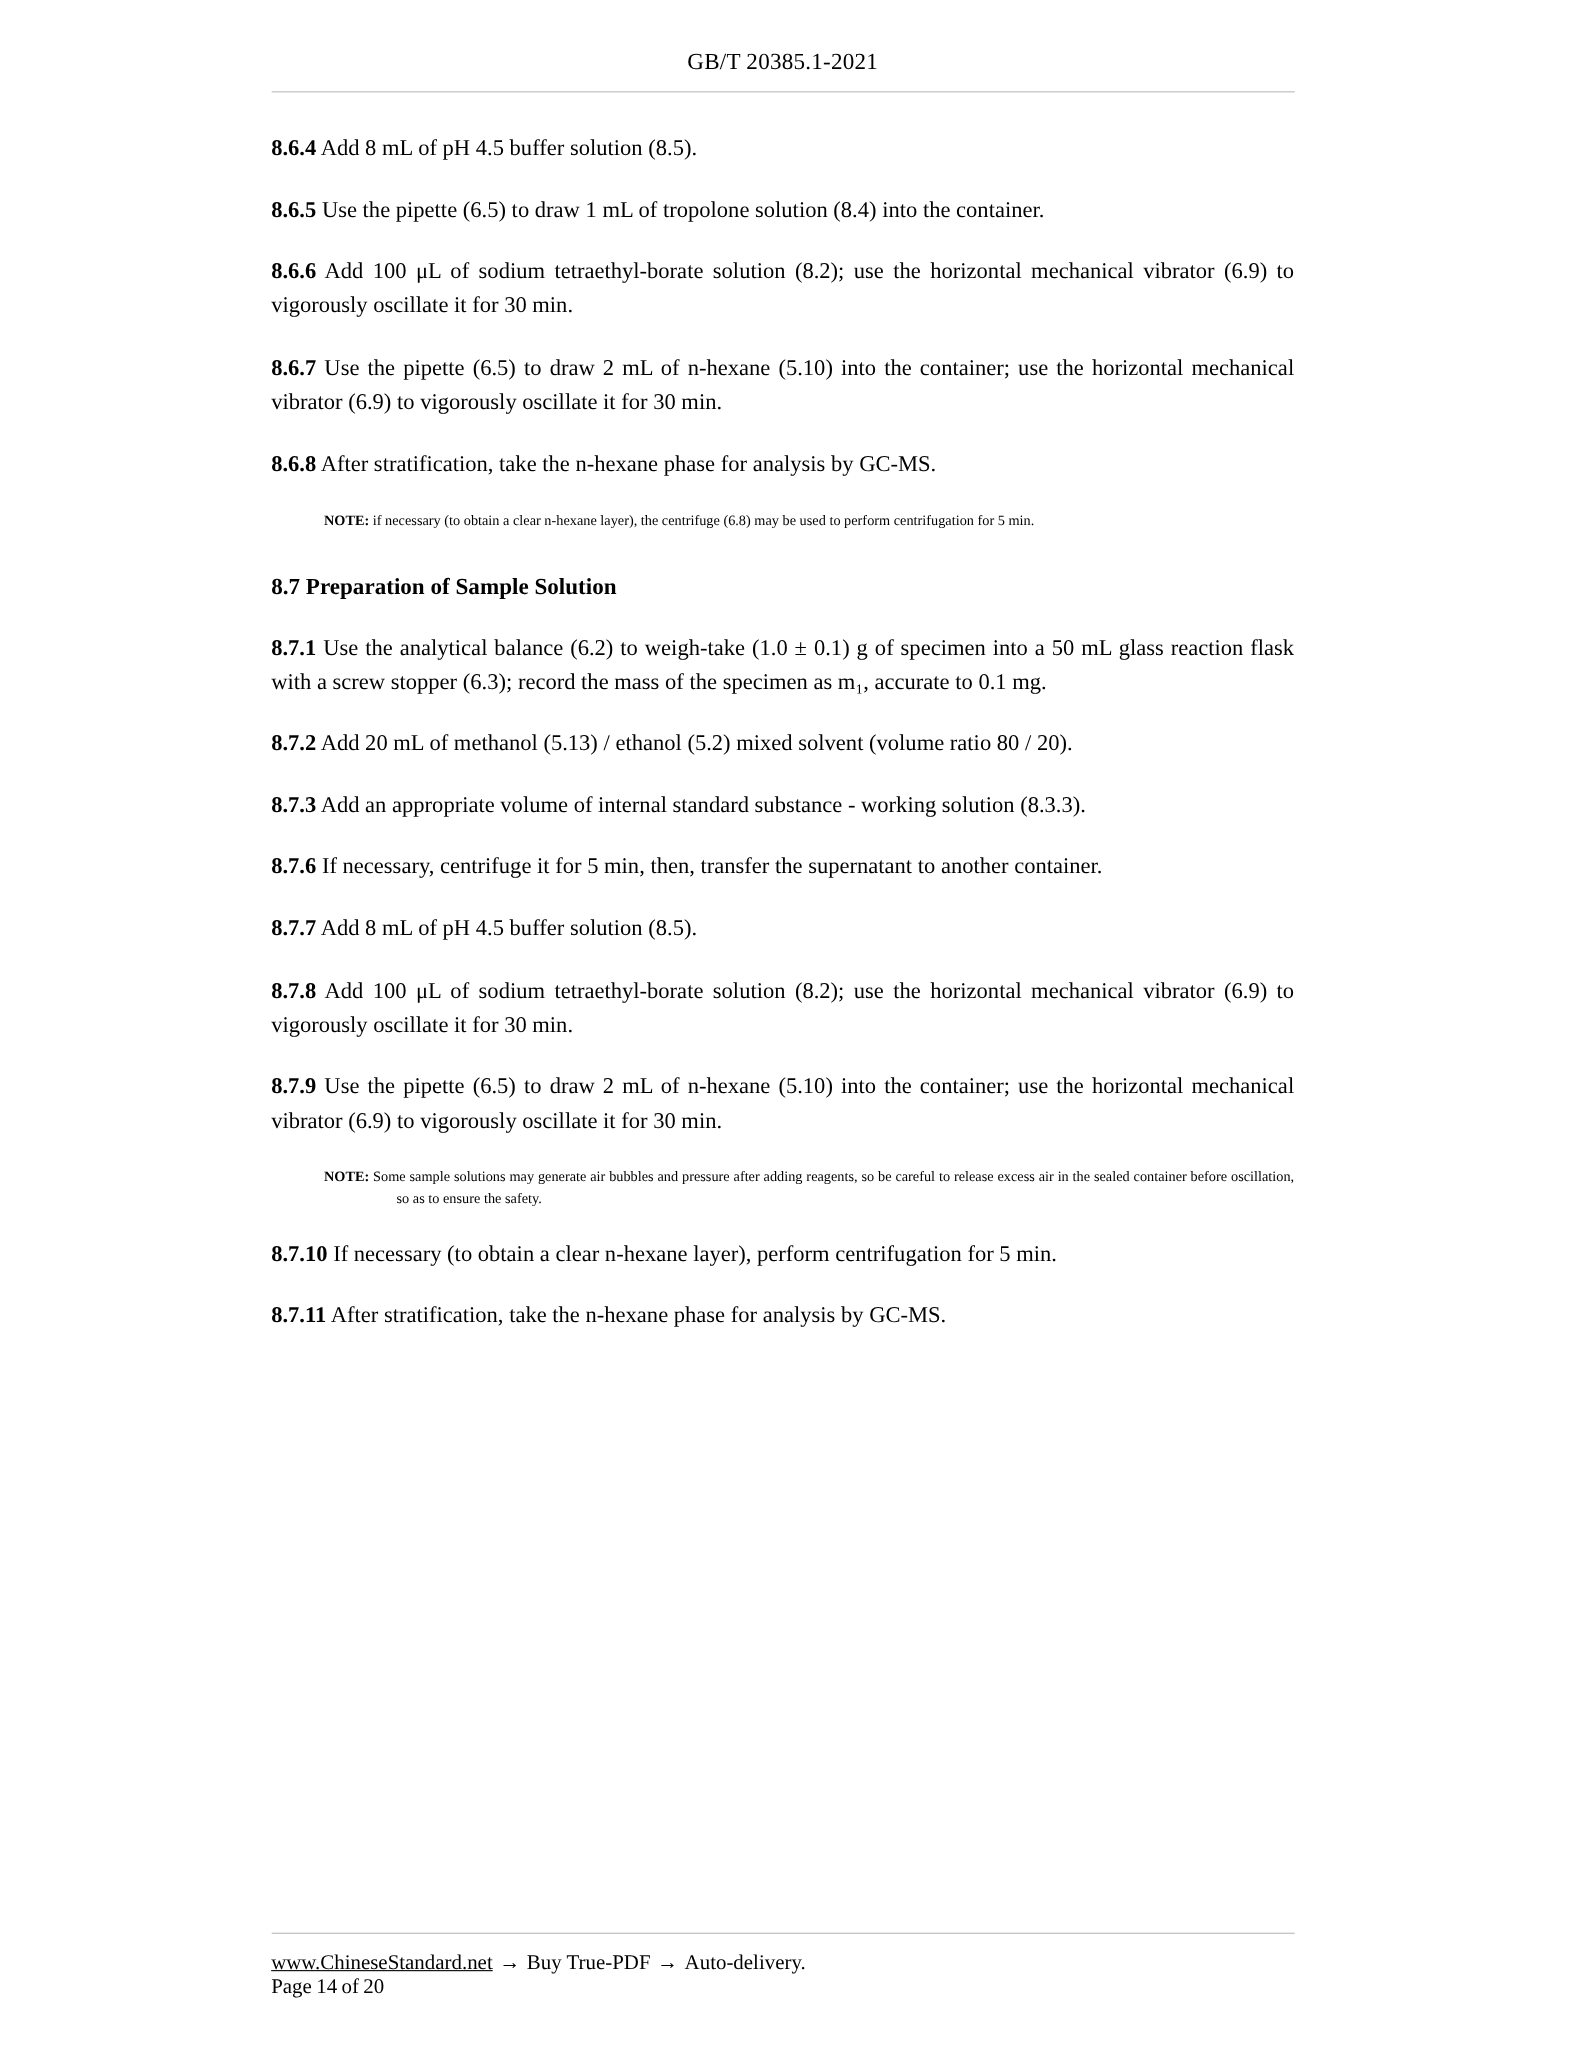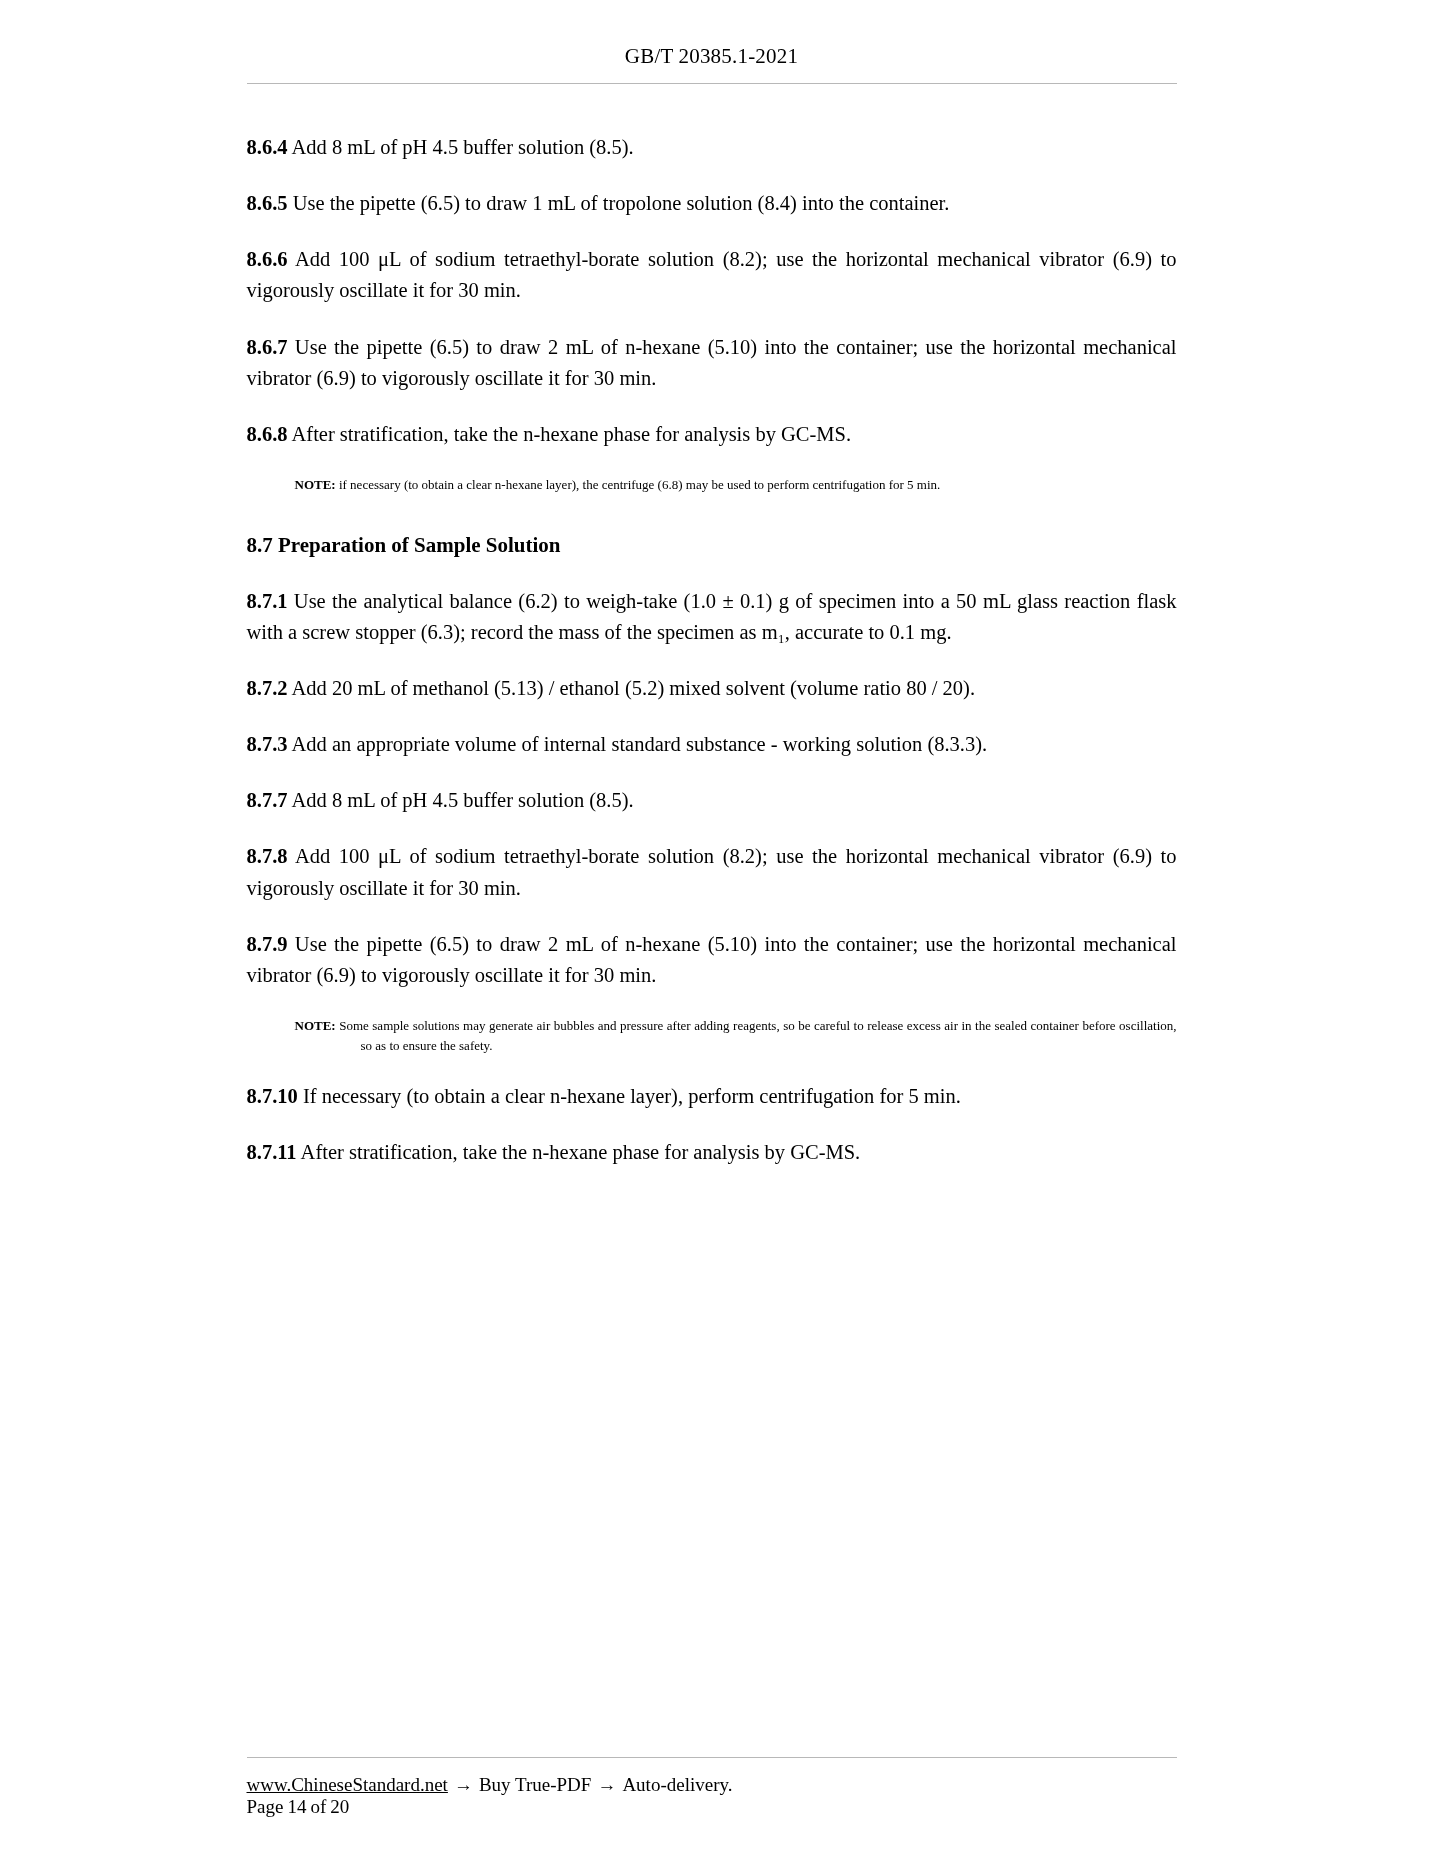--- a/index.html
+++ b/index.html
@@ -28,21 +28,21 @@
     font-size: 21px;
     letter-spacing: 0.2px;
   }
   .header-rule {
     width: 930px;
     margin: 14px auto 0 auto;
     border-top: 1px solid #b8b8b8;
   }
   .content {
     width: 930px;
-    margin: 12px auto;
+    margin: 0 auto;
     padding-top: 36px;
   }
   p.para {
     font-size: 20.5px;
     line-height: 1.52;
     margin: 0 0 25px 0;
     text-align: justify;
     text-justify: inter-word;
   }
   p.para .num {
@@ -127,20 +127,21 @@
     <h2 class="section">8.7 Preparation of Sample Solution</h2>
 
     <p class="para"><span class="num">8.7.1</span><span> Use the analytical balance (6.2) to weigh-take (1.0 ± 0.1) g of specimen into a 50 mL glass reaction flask with a screw stopper (6.3); record the mass of the specimen as m₁, accurate to 0.1 mg.</span></p>
 
     <p class="para"><span class="num">8.7.2</span><span> Add 20 mL of methanol (5.13) / ethanol (5.2) mixed solvent (volume ratio 80 / 20).</span></p>
 
     <p class="para"><span class="num">8.7.3</span><span> Add an appropriate volume of internal standard substance - working solution (8.3.3).</span></p>
 
 
 
+    <p class="para"><span class="num">8.7.6</span><span> If necessary, centrifuge it for 5 min, then, transfer the supernatant to another container.</span></p>
 
     <p class="para"><span class="num">8.7.7</span><span> Add 8 mL of pH 4.5 buffer solution (8.5).</span></p>
 
     <p class="para"><span class="num">8.7.8</span><span> Add 100 μL of sodium tetraethyl-borate solution (8.2); use the horizontal mechanical vibrator (6.9) to vigorously oscillate it for 30 min.</span></p>
 
     <p class="para"><span class="num">8.7.9</span><span> Use the pipette (6.5) to draw 2 mL of n-hexane (5.10) into the container; use the horizontal mechanical vibrator (6.9) to vigorously oscillate it for 30 min.</span></p>
 
     <div class="note">
       <span class="note-body"><span class="note-label">NOTE:</span><span> Some sample solutions may generate air bubbles and pressure after adding reagents, so be careful to release excess air in the sealed container before oscillation, so as to ensure the safety.</span></span>
     </div>

